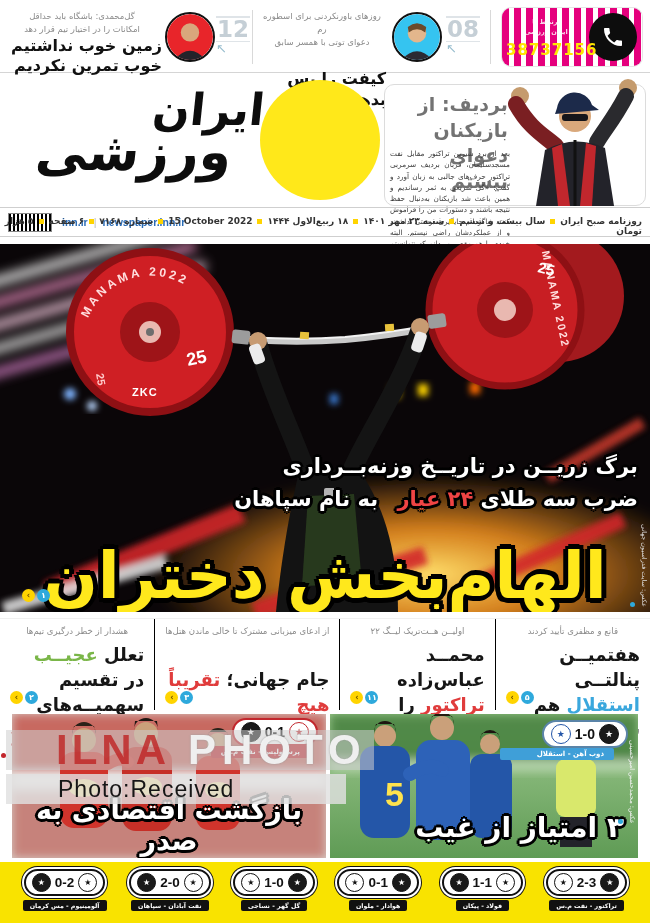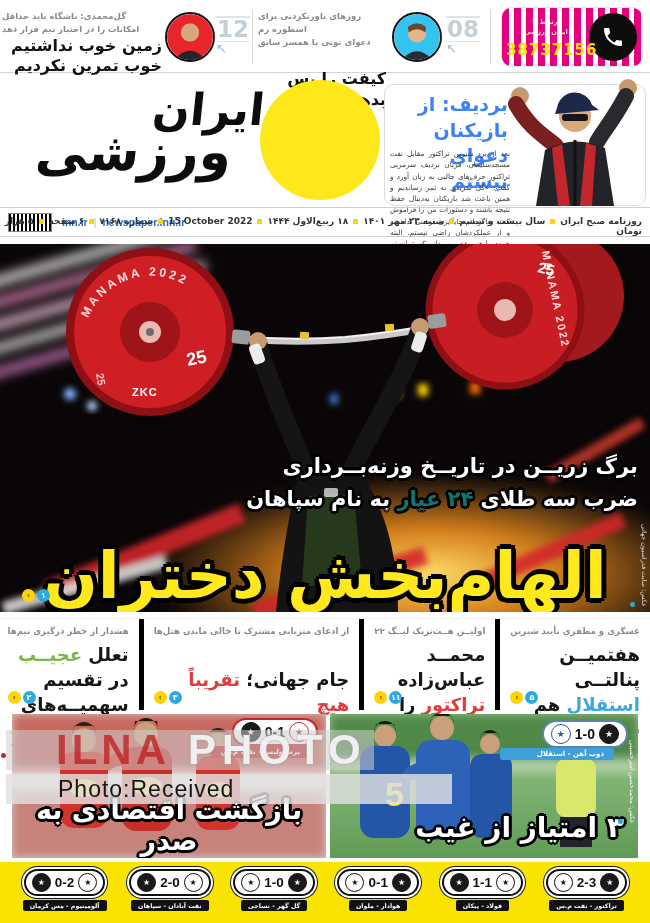--- a/index.html
+++ b/index.html
@@ -4,71 +4,71 @@
 <style>
   html,body{margin:0;padding:0;background:#e9e9e9;}
   *{box-sizing:border-box;}
   body{font-family:"DejaVu Sans",sans-serif;}
   #page{position:relative;width:650px;height:923px;margin:0 auto;background:#fff;overflow:hidden;}
   .abs{position:absolute;}
   .rtl{direction:rtl;}
   .ltr{direction:ltr;}
 
   
-  .kicker{font-size:8.5px;color:#8a8a8a;font-weight:bold;line-height:1.5;text-align:left;}
+  .kicker{font-size:8.5px;color:#8a8a8a;font-weight:normal;line-height:1.5;text-align:center;}
   .h-title{font-size:16px;font-weight:900;color:#111;line-height:1.3;text-align:right;letter-spacing:-0.3px;}
   .avatar{width:50px;height:50px;border-radius:50%;overflow:hidden;border:2px solid #111;}
   .pagebox{width:34px;text-align:center;}
   .pagenum{font-size:23px;font-weight:900;color:#c5cfd6;line-height:1;border-top:2px solid #dfe4e8;border-bottom:1px solid #dfe4e8;}
   .pagearrow{font-size:13px;color:#96bccd;line-height:1;text-align:left;}
   .vdiv{width:1px;background:#d9d9d9;}
 
   .phonebox{left:502px;top:8px;width:140px;height:58px;border-radius:9px;
     background:repeating-linear-gradient(90deg,#e5007d 0 7px,#ffffff 7px 12px);
     box-shadow:0 0 0 1px #e6e6e6;}
   .phone-circle{position:absolute;right:5px;top:5px;width:48px;height:48px;border-radius:50%;background:#0d0d0d;display:flex;align-items:center;justify-content:center;}
   .phone-cap{position:absolute;right:60px;top:9px;width:72px;text-align:center;color:#fff;font-size:6.5px;font-weight:bold;opacity:.85;line-height:1.6;}
   .phone-num{position:absolute;right:56px;top:33px;width:80px;text-align:center;color:#ffe600;font-size:15px;font-weight:900;letter-spacing:1px;}
 
   
   .coach-card{left:384px;top:84px;width:262px;height:122px;border:1.5px solid #dcdcdc;border-radius:10px;}
   .logo-circle{left:260px;top:80px;width:120px;height:120px;border-radius:50%;background:#ffe81a;}
   .logo-text{left:60px;top:88px;width:202px;text-align:right;transform:skewX(-6deg);color:#0d0d0d;}
   .logo-l1{font-size:44px;font-weight:900;line-height:1;letter-spacing:-2px;}
   .logo-l2{font-size:52px;font-weight:900;line-height:1;margin-top:-6px;margin-right:28px;letter-spacing:-2px;}
-  .coach-title{right:148px;left:392px;top:92px;text-align:right;font-size:19px;font-weight:900;color:#3b82f6;line-height:1.35;}
+  .coach-title{right:148px;left:392px;top:92px;text-align:right;font-size:19px;font-weight:900;color:#737373;line-height:1.35;}
   .coach-body{left:390px;top:148px;width:120px;font-size:7.3px;color:#3a3a3a;text-align:justify;line-height:1.55;}
 
   
   .infobar{left:0;top:207px;width:650px;height:30px;border-top:1px solid #cfcfcf;border-bottom:1px solid #cfcfcf;}
   .barcode{position:absolute;left:8px;top:5px;width:44px;height:19px;
     background:repeating-linear-gradient(90deg,#000 0 2px,#fff 2px 4px);border:1px solid #888;}
   .sites{position:absolute;left:62px;top:8px;font-size:10.5px;font-weight:bold;color:#2a6bb5;font-family:"Liberation Sans",sans-serif;}
   .sites .sep{color:#bbb;margin:0 6px;font-weight:normal;}
   .infoitems{position:absolute;right:8px;top:8px;font-size:9px;font-weight:bold;color:#333;direction:rtl;text-align:right;}
   .infoitems .isep{display:inline-block;width:5px;height:5px;background:#ffd400;margin:0 5px;vertical-align:middle;}
 
   
   .mainphoto{left:0;top:244px;width:650px;height:368px;background:#0a0608;overflow:hidden;}
   .outline-w{color:#fff;text-shadow:-2px -2px 0 #000,2px -2px 0 #000,-2px 2px 0 #000,2px 2px 0 #000,-3px 0 0 #000,3px 0 0 #000,0 -3px 0 #000,0 3px 0 #000;}
   .outline-y{color:#ffe81c;text-shadow:-3px -3px 0 #000,3px -3px 0 #000,-3px 3px 0 #000,3px 3px 0 #000,-5px 0 0 #000,5px 0 0 #000,0 -5px 0 #000,0 5px 0 #000,-4px 4px 0 #000,4px -4px 0 #000;}
   .overlines{position:absolute;right:12px;top:206px;text-align:right;font-weight:900;font-size:21px;line-height:1.55;}
-  .gold{color:#0f766e;text-shadow:-2px -2px 0 #000,2px -2px 0 #000,-2px 2px 0 #000,2px 2px 0 #000,-3px 0 0 #000,3px 0 0 #000,0 -3px 0 #000,0 3px 0 #000;}
+  .gold{color:#ef4444;text-shadow:-2px -2px 0 #000,2px -2px 0 #000,-2px 2px 0 #000,2px 2px 0 #000,-3px 0 0 #000,3px 0 0 #000,0 -3px 0 #000,0 3px 0 #000;margin-left:12px;}
   .bigheadline{position:absolute;left:0;right:0;bottom:2px;text-align:center;font-size:64px;font-weight:900;line-height:1.05;letter-spacing:-1px;}
   .photo-badges{position:absolute;left:22px;bottom:10px;direction:ltr;display:flex;gap:2px;}
   .badge{width:13px;height:13px;border-radius:50%;display:flex;align-items:center;justify-content:center;font-size:8px;font-weight:bold;}
   .badge.yellow{background:#ffd400;color:#6b4e00;}
   .badge.blue{background:#2ea9dc;color:#fff;}
   .vtext{writing-mode:vertical-rl;font-size:6.5px;letter-spacing:.5px;}
   .main-credit{position:absolute;right:2px;top:280px;height:86px;color:#ddd;}
   .bluedot{display:inline-block;width:5px;height:5px;border-radius:50%;background:#2ea9dc;}
 
   
   .cols{left:0;top:618px;width:650px;height:92px;display:flex;direction:rtl;border-top:1px solid #f0f0f0;}
-  .col{flex:1;padding:6px 10px 0 10px;border-left:5px solid #000000;position:relative;}
+  .col{flex:1;padding:6px 10px 0 10px;border-left:1px solid #000000;position:relative;}
   .col:last-child{border-left:none;}
   .col .kicker{font-size:8.6px;margin-bottom:4px;white-space:nowrap;overflow:hidden;}
   .col-h{font-size:18px;font-weight:900;color:#161616;line-height:1.4;text-align:right;letter-spacing:-0.3px;}
   .acc-blue{color:#3aa7dd;} .acc-red{color:#e03c3c;} .acc-green{color:#7ab648;}
   .col-badges{position:absolute;left:10px;bottom:6px;direction:ltr;display:flex;gap:2px;}
 
   
   .photorow{left:0;top:714px;width:650px;height:144px;}
   .lphoto{position:absolute;left:12px;top:0;width:314px;height:144px;overflow:hidden;background:#cbb;}
   .rphoto{position:absolute;left:330px;top:0;width:308px;height:144px;overflow:hidden;background:#7a9;}
@@ -79,21 +79,21 @@
   .clogo{width:20px;height:20px;border-radius:50%;border:1.5px solid #111;display:flex;align-items:center;justify-content:center;font-size:9px;background:#fff;color:#111;}
   .clogo.dark{background:#1a1a1a;color:#fff;}
   .mstrip{position:absolute;color:#fff;font-size:7px;font-weight:bold;padding:2px 10px;border-radius:2px;white-space:nowrap;}
   .mstrip.red{background:#c2272d;}
   .mstrip.blue{background:#3f9fd8;}
   .lheadline{position:absolute;left:0;right:0;bottom:2px;text-align:center;font-size:27px;font-weight:900;}
   .rheadline{position:absolute;right:14px;bottom:14px;font-size:28px;font-weight:900;}
   .wm-band1{position:absolute;left:6px;top:16px;width:368px;height:40px;background:rgba(205,205,205,.55);display:flex;align-items:center;gap:18px;padding-left:50px;font-family:"Liberation Sans",sans-serif;}
   .wm-ilna{font-size:42px;font-weight:900;color:rgba(190,35,35,.8);letter-spacing:4px;}
   .wm-photo{font-size:42px;font-weight:900;color:rgba(248,248,248,.9);letter-spacing:6px;text-shadow:0 0 2px #999;}
-  .wm-band2{position:absolute;left:6px;top:60px;width:446px;height:30px;background:rgba(225,225,225,.82);display:flex;align-items:center;padding-left:52px;font-family:"Liberation Sans",sans-serif;}
+  .wm-band2{position:absolute;left:6px;top:60px;width:340px;height:30px;background:rgba(225,225,225,.82);display:flex;align-items:center;padding-left:52px;font-family:"Liberation Sans",sans-serif;}
   .wm-recv{font-size:23px;color:#161616;letter-spacing:1px;}
   .lcredit{position:absolute;left:1px;top:4px;height:120px;color:#c2272d;}
   .rcredit{position:absolute;right:2px;top:26px;height:110px;color:#f2f2f2;}
   .reddot{display:inline-block;width:5px;height:5px;border-radius:50%;background:#c2272d;}
 
   
   .results{left:0;top:862px;width:650px;height:61px;background:#f9e300;display:flex;direction:ltr;justify-content:space-evenly;align-items:flex-start;padding-top:7px;}
   .result{display:flex;flex-direction:column;align-items:center;}
   .rpill{display:flex;align-items:center;gap:4px;background:#fff;border:2px solid #111;border-radius:16px;padding:2px 6px;box-shadow:0 0 0 2px #fff,0 0 0 3px #111;}
   .rscore{font-size:13.5px;font-weight:900;color:#111;font-family:"Liberation Sans",sans-serif;}
@@ -316,21 +316,21 @@
       <span class="badge blue">۱</span>
     </div>
     <div class="main-credit">
       <span class="bluedot"></span>
       <span class="vtext">عکس: سایت فدراسیون جهانی</span>
     </div>
   </div>
 
   <div class="abs cols">
     <div class="col">
-      <div class="kicker">عسگری و مظفری تأیید شیرین</div>
+      <div class="kicker">قانع و مظفری تأیید کردند</div>
       <div class="col-h">
         <span>هفتمیــن پنالتــی</span><br>
         <span class="acc-blue">استقلال</span> <span>هم سوخــت</span>
       </div>
       <div class="col-badges">
         <span class="badge yellow">‹</span>
         <span class="badge blue">۵</span>
       </div>
     </div>
     <div class="col">

